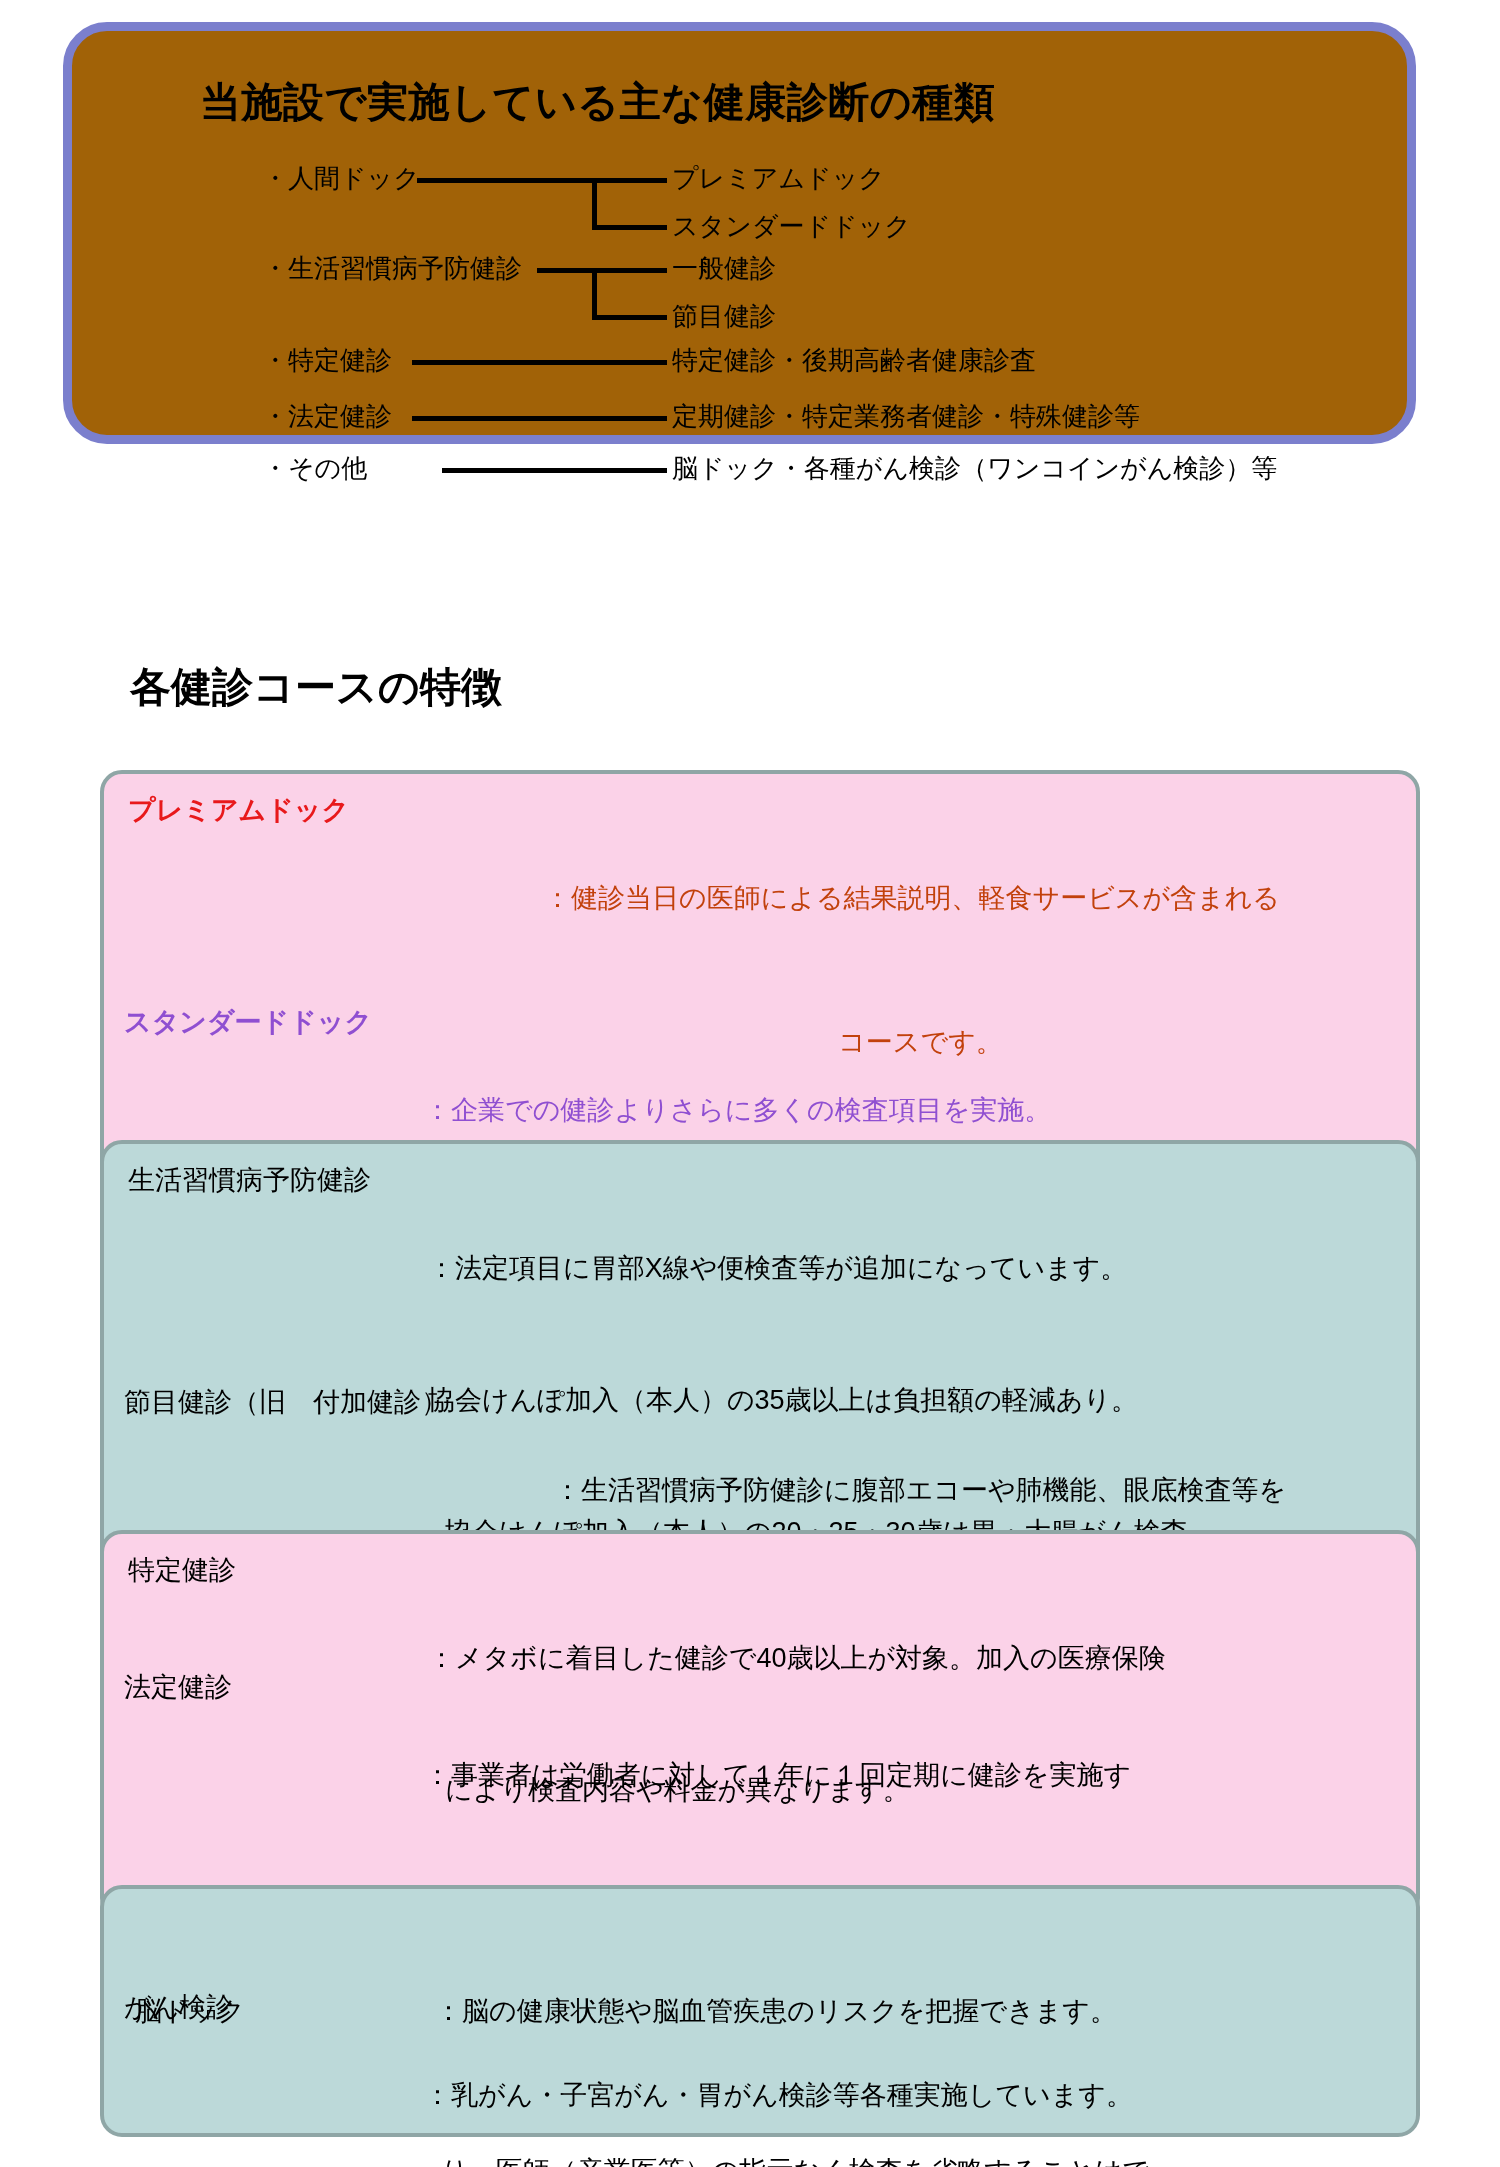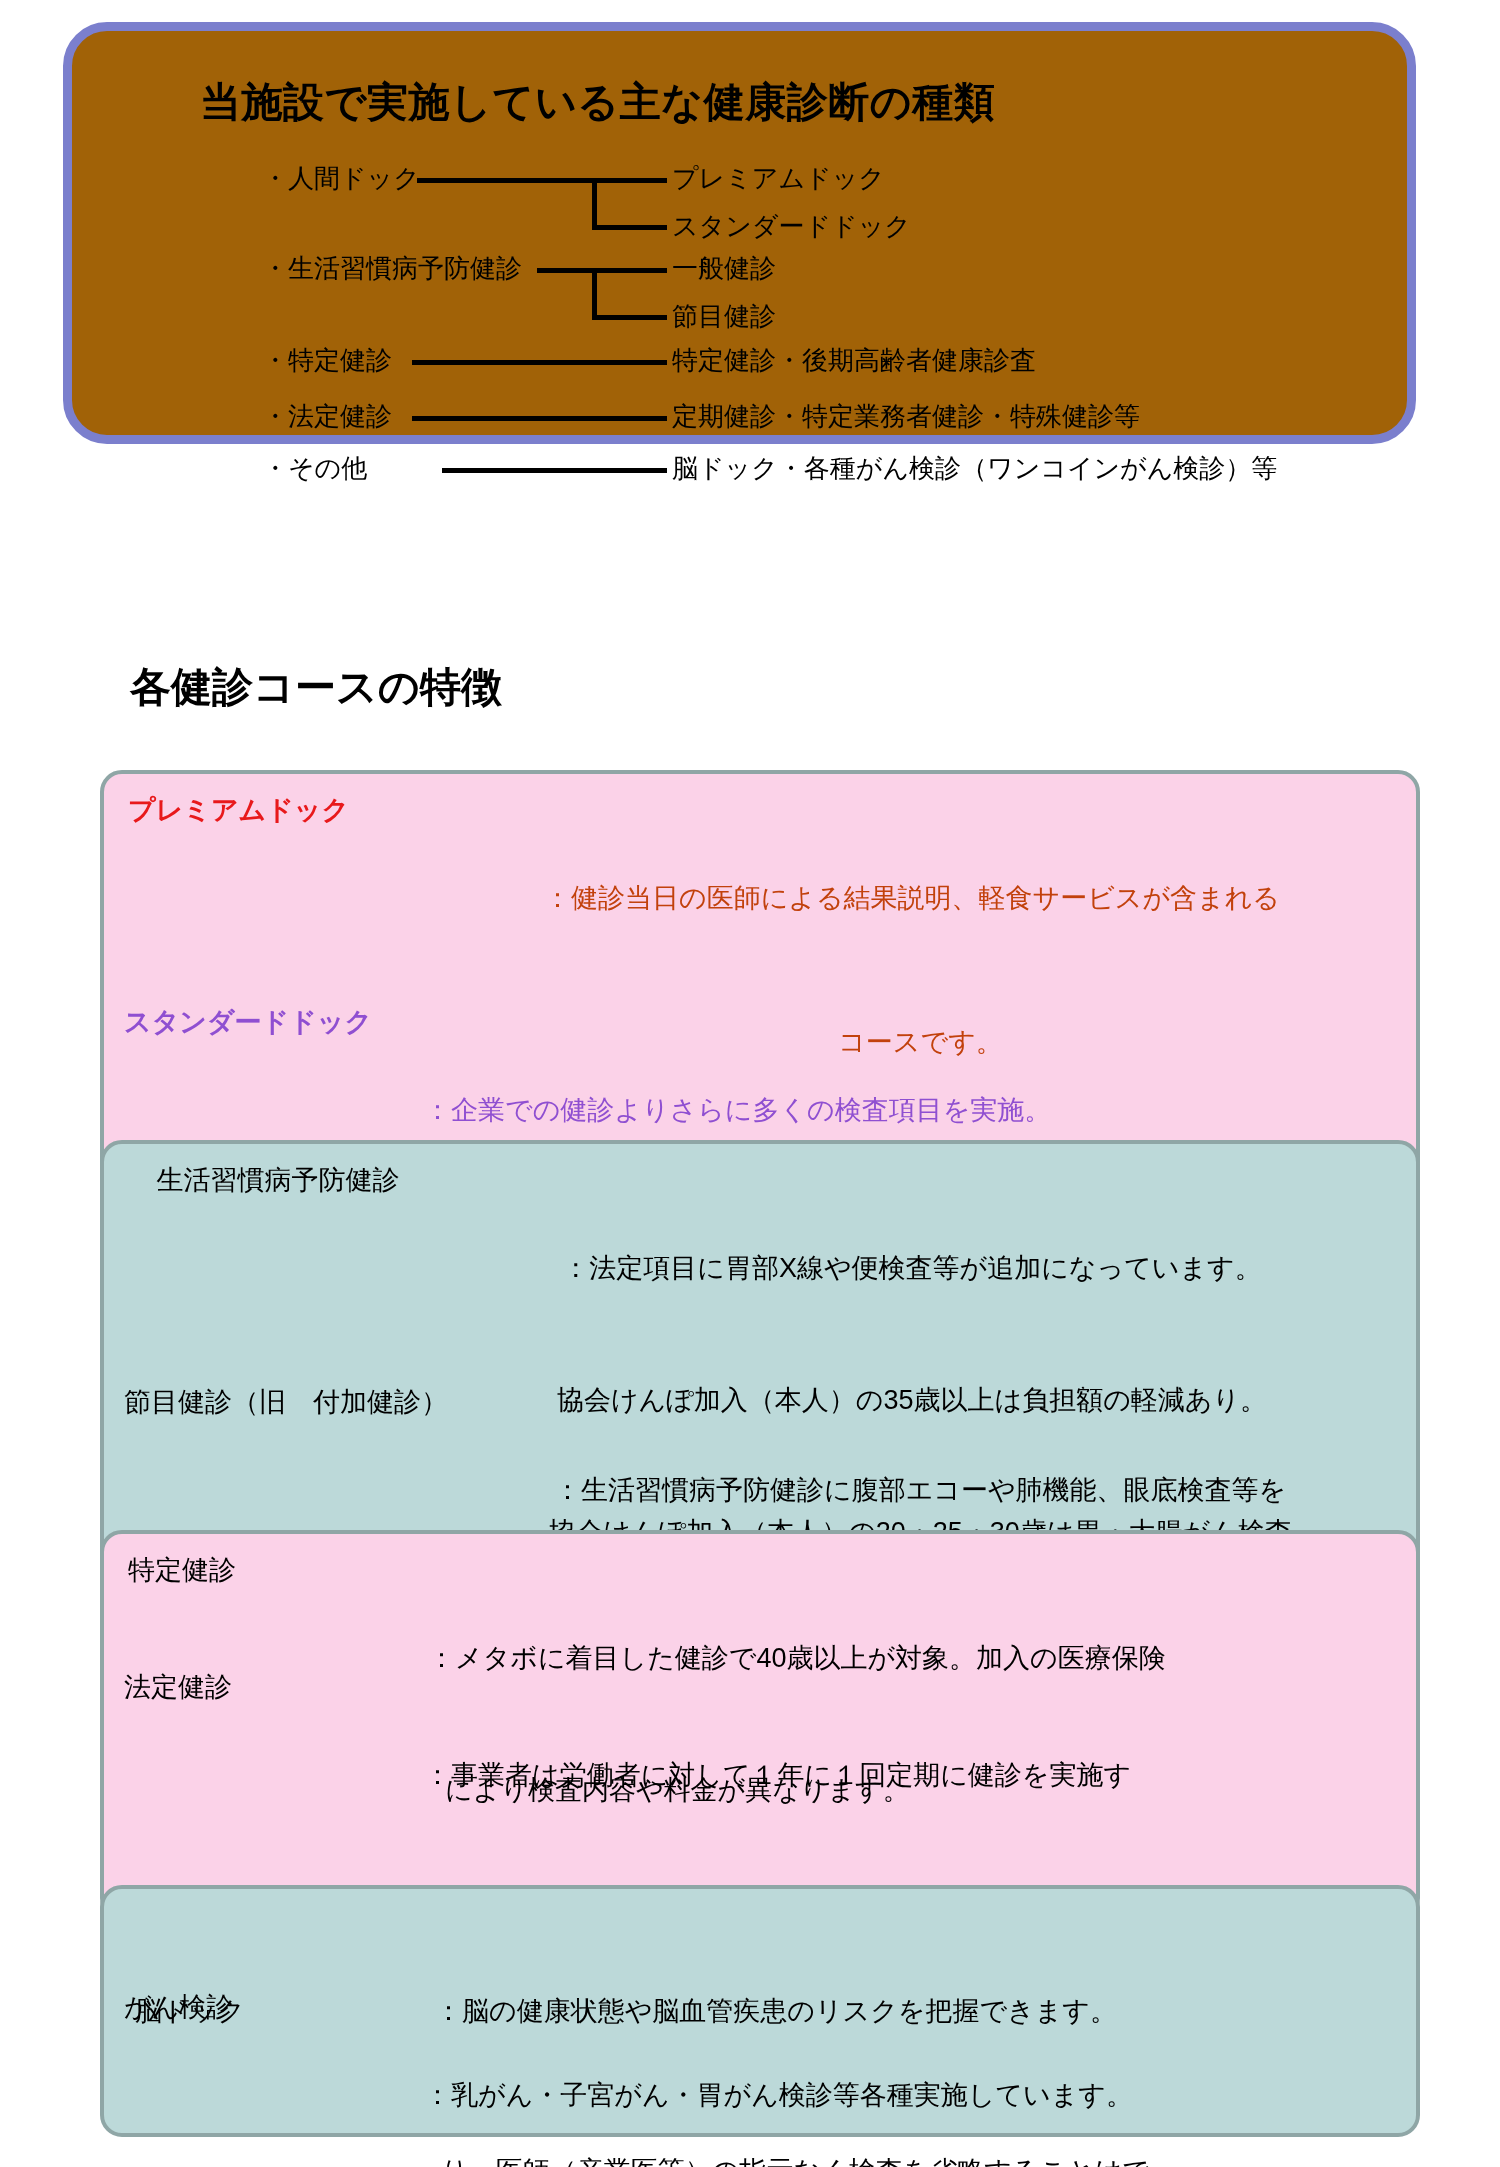--- a/index.html
+++ b/index.html
@@ -172,21 +172,21 @@
 
   <div class="entry" style="left:124px; top:1000px; width:1300px;">
     <div class="entry-term purple-bold" style="width:300px; text-align:left;">スタンダードドック</div>
     <div class="entry-body purple">
       <div><span>：</span><span>企業での健診よりさらに多くの検査項目を実施。</span></div>
       <div style="padding-left:17px;"><span>全身の健康チェックに適したコースです。</span></div>
       <div style="padding-left:17px;"><span class="ul-purple">協会けんぽ人間ドック申請対象外です。</span></div>
     </div>
   </div>
 
-  <div class="entry boxed teal" style="left:100px; top:1140px; width:1320px; min-height:185px; padding:14px 20px 16px 24px;text-align:center;">
+  <div class="entry boxed teal" style="left:100px; top:1140px; width:1320px; min-height:185px; padding:14px 20px 16px 24px;">
     <div class="entry-term" style="width:300px;">生活習慣病予防健診</div>
     <div class="entry-body">
       <div><span>：</span><span>法定項目に胃部X線や便検査等が追加になっています。</span></div>
       <div style="padding-left:0;"><span>協会けんぽ加入（本人）の35歳以上は負担額の軽減あり。</span></div>
       <div style="padding-left:17px;"><span>協会けんぽ加入（本人）の20・25・30歳は胃・大腸がん検査</span></div>
       <div style="padding-left:17px;"><span>を除き実施</span></div>
     </div>
   </div>
 
   <div class="entry" style="left:124px; top:1380px; width:1320px;">

